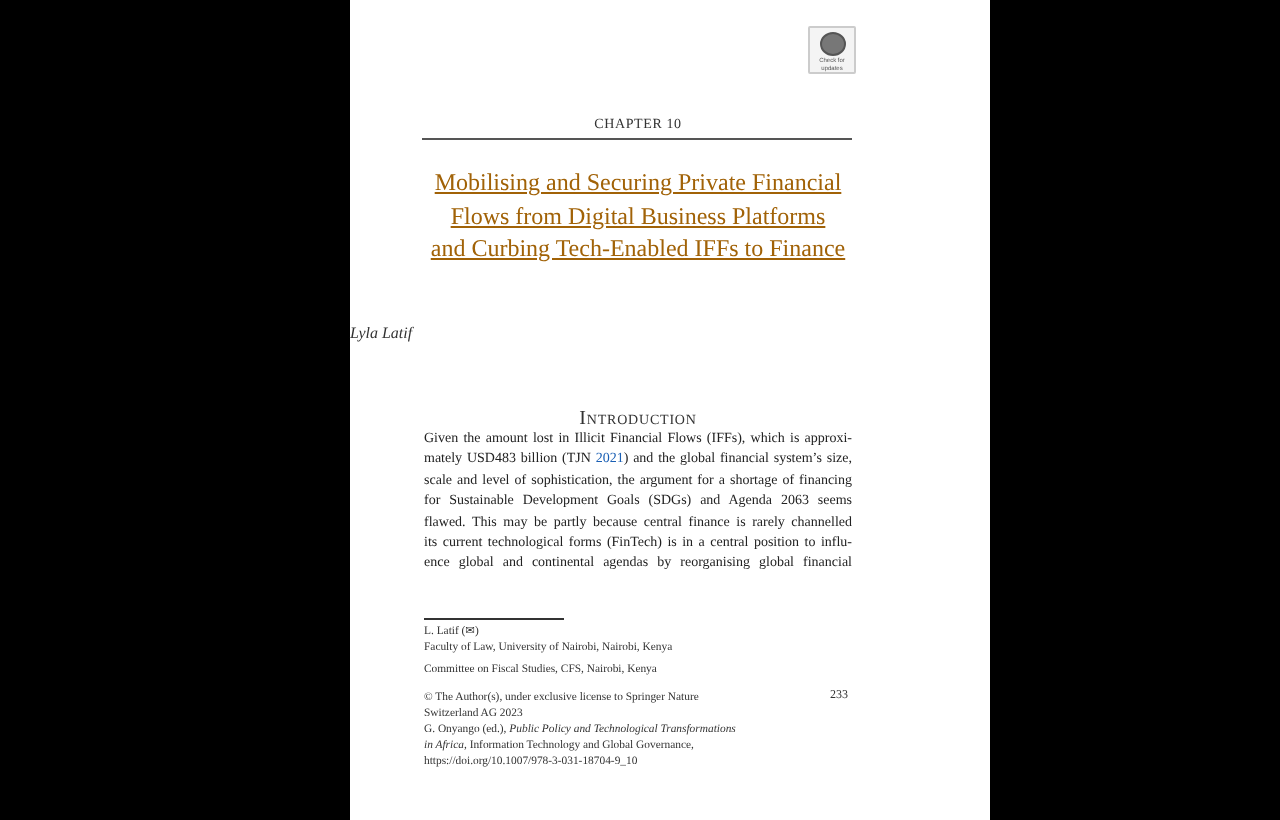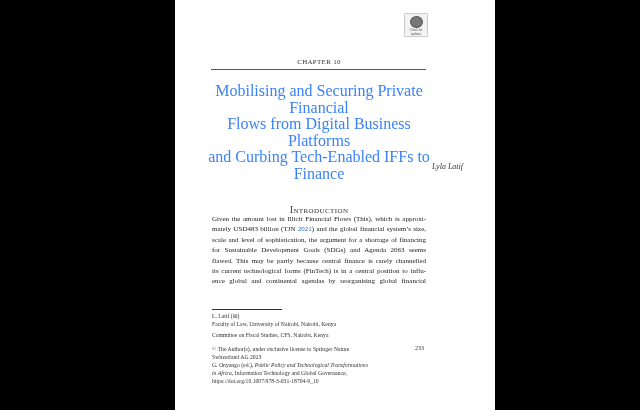--- a/index.html
+++ b/index.html
@@ -20,24 +20,24 @@
     border: 1px solid #555;
   }
   .badge .txt { font-family: "Liberation Sans", sans-serif; font-size: 3px; line-height: 3px; color: #555; text-align: center; margin-top: 1px; }
   .chapter {
     position: absolute; left: 0; top: 58px; width: 288px; text-align: center;
     font-size: 7px; letter-spacing: 0.3px; color: #333;
   }
   .rule-top { position: absolute; left: 36px; top: 69px; width: 215px; height: 1px; background: #555; }
   .title {
     position: absolute; left: 20px; top: 83px; width: 248px; text-align: center;
-    font-size: 16px; line-height: 16.5px; color: #3b82f6;
+    font-size: 12px; line-height: 16.5px; color: #a16207; text-decoration: underline;
   }
   .author {
-    position: absolute; left: 0; top: 162px; width: 288px; text-align: right;
+    position: absolute; left: 0; top: 162px; width: 288px; text-align: left;
     font-size: 8px; font-style: italic; color: #333;
   }
   .section {
     position: absolute; left: 0; top: 204px; width: 288px; text-align: center;
     font-size: 10px; font-variant: small-caps; letter-spacing: 0.4px; color: #333;
   }
   .body {
     position: absolute; left: 37px; top: 214px; width: 214px;
     font-size: 7px; line-height: 10.4px; text-align: justify; color: #222;
   }
@@ -67,21 +67,21 @@
     <div>Mobilising and Securing Private Financial</div>
     <div>Flows from Digital Business Platforms</div>
     <div>and Curbing Tech-Enabled IFFs to Finance</div>
   </div>
 
   <div class="author">Lyla Latif</div>
 
   <div class="section">Introduction</div>
 
   <div class="body">
-    <span class="ln">Given the amount lost in Illicit Financial Flows (This), which is approxi-</span>
+    <span class="ln">Given the amount lost in Illicit Financial Flows (IFFs), which is approxi-</span>
     <span class="ln"><span>mately USD483 billion (TJN </span><span class="link">2021</span><span>) and the global financial system’s size,</span></span>
     <span class="ln">scale and level of sophistication, the argument for a shortage of financing</span>
     <span class="ln">for Sustainable Development Goals (SDGs) and Agenda 2063 seems</span>
     <span class="ln">flawed. This may be partly because central finance is rarely channelled</span>
     <span class="ln">its current technological forms (FinTech) is in a central position to influ-</span>
     <span class="ln">ence global and continental agendas by reorganising global financial</span>
   </div>
 
   <div class="rule-foot"></div>
 

